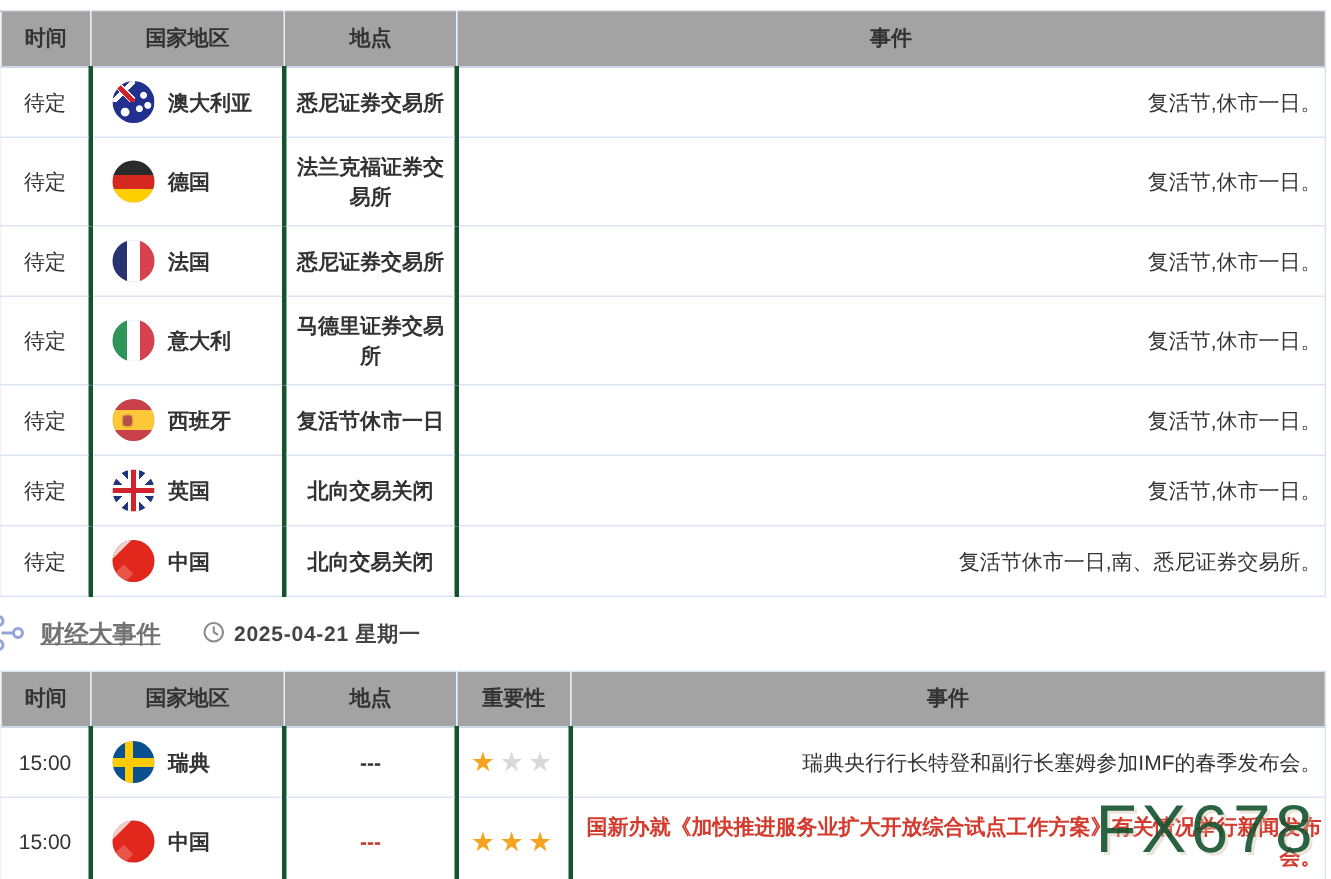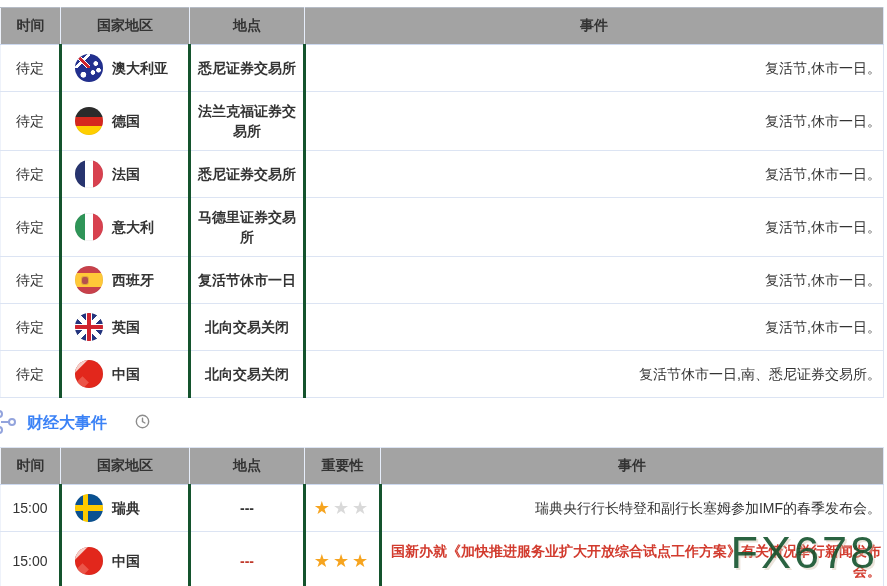--- a/index.html
+++ b/index.html
@@ -68,21 +68,21 @@
     background-image:
       linear-gradient(transparent 40%, #fecb00 40% 61%, transparent 61%),
       linear-gradient(90deg, transparent 30%, #fecb00 30% 48%, transparent 48%);}
   
   .stars{white-space:nowrap;letter-spacing:3px;font-size:18px;line-height:20px;}
   .star.gold{color:#f6a41f;}
   .star.gray{color:#d9d9d9;}
   
   .section-head{display:flex;align-items:center;height:32px;margin:9px 0 8px 0;}
   .section-icon{margin-left:-7px;flex:0 0 auto;}
-  .section-title{font-size:16px;font-weight:bold;color:#3b82f6;margin-left:8px;}
+  .section-title{font-size:16px;font-weight:bold;color:#737373;margin-left:8px;text-decoration:underline;}
   .date-group{display:flex;align-items:center;margin-left:28px;}
   .clock-icon{flex:0 0 auto;}
   .section-date{font-size:14px;font-weight:bold;color:#444;margin-left:6px;letter-spacing:0.5px;}
   
   .watermark{
     position:absolute;right:9px;top:533px;z-index:5;pointer-events:none;
     font-size:45px;line-height:40px;color:#14532d;letter-spacing:3px;opacity:.9;
     text-shadow:2px 2px 0 rgba(209,190,170,.45);
   }
 </style>
@@ -189,20 +189,21 @@
     </svg>
   </span>
   <span class="section-title">财经大事件</span>
   <span class="date-group">
     <span class="clock-icon">
       <svg width="15" height="15" viewBox="0 0 16 16" fill="none">
         <circle cx="8" cy="8" r="6.6" stroke="#8c8c8c" stroke-width="1.5"></circle>
         <path d="M8 4.5V8l2.6 1.6" stroke="#8c8c8c" stroke-width="1.5" stroke-linecap="round"></path>
       </svg>
     </span>
+    <span class="section-date">2025-04-21 星期一</span>
   </span>
 </div>
 
 <table class="cal" id="events-table">
   <thead>
     <tr>
       <th class="c-time">时间</th>
       <th class="c-country">国家地区</th>
       <th class="c-loc">地点</th>
       <th class="c-imp">重要性</th>

